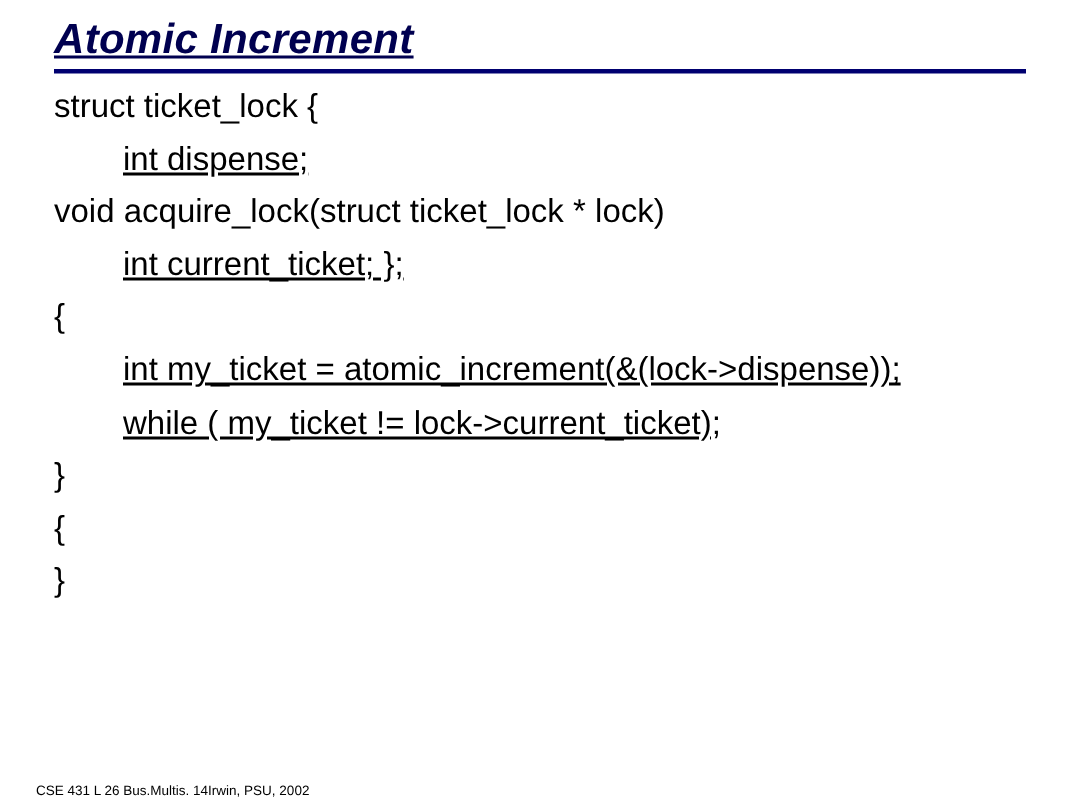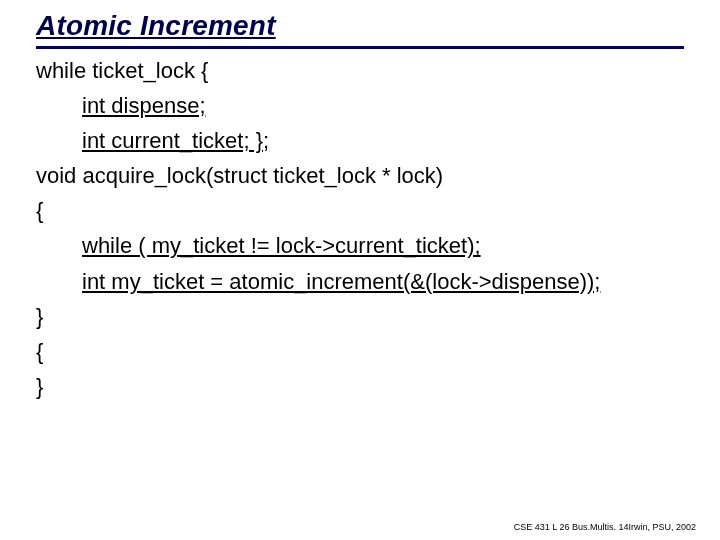--- a/index.html
+++ b/index.html
@@ -4,39 +4,39 @@
 <style>
   * { margin: 0; padding: 0; box-sizing: border-box; }
   html, body { width: 720px; height: 540px; background: #fff; font-family: Arial, Helvetica, sans-serif; }
   .slide { position: relative; width: 720px; height: 540px; }
   .title-wrap { padding: 10px 0 0 36px; }
   .title { font-size: 28px; font-weight: bold; font-style: italic; color: #000050; text-decoration: underline; letter-spacing: 0.2px; }
   .rule { height: 3px; background: #000070; margin: 4px 36px 10px 36px; }
   .content { padding: 0 36px; }
   .line { font-size: 22px; color: #000; line-height: 1.05; margin-bottom: 12px; }
   .indent { padding-left: 46px; text-decoration: underline; }
-  .footer { position: absolute; bottom: 8px; left: 0; right: 0; display: flex; justify-content: flex-end; padding: 0 24px; font-size: 9px; color: #000; }
+  .footer { position: absolute; bottom: 8px; left: 0; right: 0; display: flex; justify-content: flex-start; padding: 0 24px; font-size: 9px; color: #000; }
 </style>
 </head>
 <body>
 
 <div class="slide">
   <div class="title-wrap">
     <div class="title">Atomic Increment</div>
   </div>
   <div class="rule"></div>
 
   <div class="content">
-    <div class="line">while ticket_lock {</div>
+    <div class="line">struct ticket_lock {</div>
     <div class="line indent">int dispense;</div>
+    <div class="line">void acquire_lock(struct ticket_lock * lock)</div>
     <div class="line indent">int current_ticket; };</div>
-    <div class="line">void acquire_lock(struct ticket_lock * lock)</div>
     <div class="line">{</div>
+    <div class="line indent">int my_ticket = atomic_increment(&amp;(lock-&gt;dispense));</div>
     <div class="line indent">while ( my_ticket != lock-&gt;current_ticket);</div>
-    <div class="line indent">int my_ticket = atomic_increment(&amp;(lock-&gt;dispense));</div>
     <div class="line">}</div>
     <div class="line">{</div>
     <div class="line">}</div>
   </div>
 
   <div class="footer">
     <span>CSE 431  L 26 Bus.Multis. 14</span>
     <span>Irwin, PSU, 2002</span>
   </div>
 </div>

